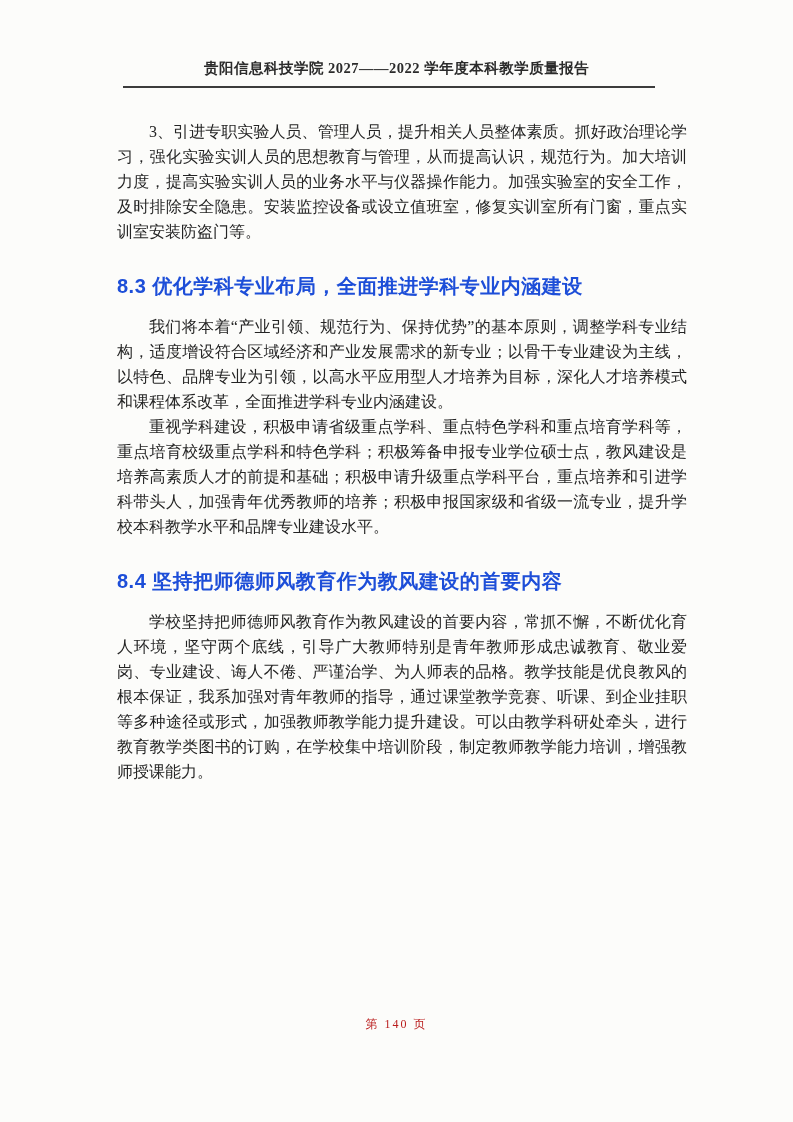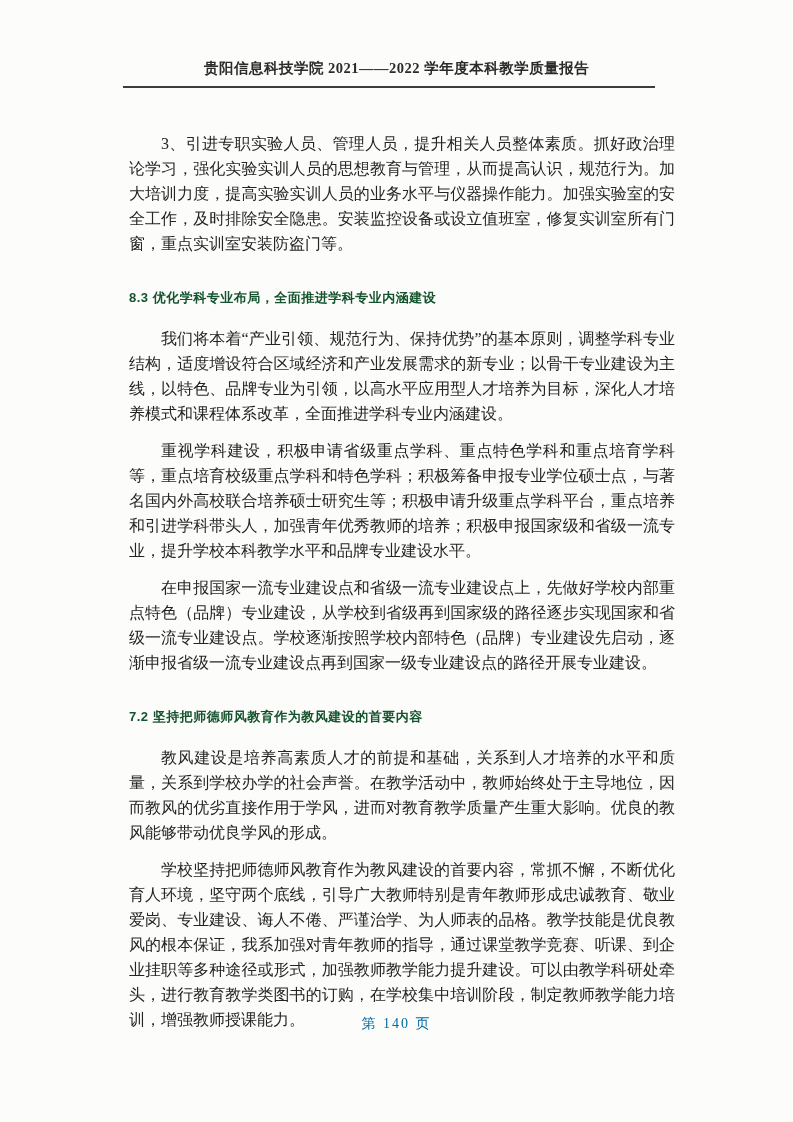--- a/index.html
+++ b/index.html
@@ -43,77 +43,75 @@
     border-top: 2px solid #3c3c3c;
   }
   
   .page-body {
     position: absolute;
     top: 119px;
     left: 117px;
     width: 570px;
   }
   .body-text {
-    margin: 12px;
+    margin: 0;
     font-size: 16px;
     line-height: 25px;
     text-align: justify;
     text-indent: 2em;
     color: #242424;
   }
   .section-heading {
-    margin: 28px 0 14px 12px;
+    margin: 28px 0 14px 0;
     font-family: "Liberation Sans", "DejaVu Sans", sans-serif;
-    font-size: 13px;
+    font-size: 20px;
     line-height: 28px;
     font-weight: 700;
-    color: #14532d;
+    color: #1d4ed8;
     letter-spacing: 0.5px;
     text-indent: 0;
   }
   
   .page-footer {
     position: absolute;
     top: 1014px;
     left: 0;
     width: 100%;
     text-align: center;
   }
   .page-number {
-    font-size: 14px;
-    color: #0369a1;
+    font-size: 12px;
+    color: #b91c1c;
     letter-spacing: 2px;
     text-align: center;
   }
 </style>
 </head>
 <body>
 
 <div class="page">
 
   <header class="page-header">
-    <div class="header-title">贵阳信息科技学院 2021——2022 学年度本科教学质量报告</div>
+    <div class="header-title">贵阳信息科技学院 2027——2022 学年度本科教学质量报告</div>
     <div class="header-rule"></div>
   </header>
 
   <main class="page-body">
 
     <p class="body-text">3、引进专职实验人员、管理人员，提升相关人员整体素质。抓好政治理论学习，强化实验实训人员的思想教育与管理，从而提高认识，规范行为。加大培训力度，提高实验实训人员的业务水平与仪器操作能力。加强实验室的安全工作，及时排除安全隐患。安装监控设备或设立值班室，修复实训室所有门窗，重点实训室安装防盗门等。</p>
 
     <h2 class="section-heading">8.3 优化学科专业布局，全面推进学科专业内涵建设</h2>
 
     <p class="body-text">我们将本着“产业引领、规范行为、保持优势”的基本原则，调整学科专业结构，适度增设符合区域经济和产业发展需求的新专业；以骨干专业建设为主线，以特色、品牌专业为引领，以高水平应用型人才培养为目标，深化人才培养模式和课程体系改革，全面推进学科专业内涵建设。</p>
 
-    <p class="body-text">重视学科建设，积极申请省级重点学科、重点特色学科和重点培育学科等，重点培育校级重点学科和特色学科；积极筹备申报专业学位硕士点，与著名国内外高校联合培养硕士研究生等；积极申请升级重点学科平台，重点培养和引进学科带头人，加强青年优秀教师的培养；积极申报国家级和省级一流专业，提升学校本科教学水平和品牌专业建设水平。</p>
+    <p class="body-text">重视学科建设，积极申请省级重点学科、重点特色学科和重点培育学科等，重点培育校级重点学科和特色学科；积极筹备申报专业学位硕士点，教风建设是培养高素质人才的前提和基础；积极申请升级重点学科平台，重点培养和引进学科带头人，加强青年优秀教师的培养；积极申报国家级和省级一流专业，提升学校本科教学水平和品牌专业建设水平。</p>
 
-    <p class="body-text">在申报国家一流专业建设点和省级一流专业建设点上，先做好学校内部重点特色（品牌）专业建设，从学校到省级再到国家级的路径逐步实现国家和省级一流专业建设点。学校逐渐按照学校内部特色（品牌）专业建设先启动，逐渐申报省级一流专业建设点再到国家一级专业建设点的路径开展专业建设。</p>
 
-    <h2 class="section-heading">7.2 坚持把师德师风教育作为教风建设的首要内容</h2>
+    <h2 class="section-heading">8.4 坚持把师德师风教育作为教风建设的首要内容</h2>
 
-    <p class="body-text">教风建设是培养高素质人才的前提和基础，关系到人才培养的水平和质量，关系到学校办学的社会声誉。在教学活动中，教师始终处于主导地位，因而教风的优劣直接作用于学风，进而对教育教学质量产生重大影响。优良的教风能够带动优良学风的形成。</p>
 
     <p class="body-text">学校坚持把师德师风教育作为教风建设的首要内容，常抓不懈，不断优化育人环境，坚守两个底线，引导广大教师特别是青年教师形成忠诚教育、敬业爱岗、专业建设、诲人不倦、严谨治学、为人师表的品格。教学技能是优良教风的根本保证，我系加强对青年教师的指导，通过课堂教学竞赛、听课、到企业挂职等多种途径或形式，加强教师教学能力提升建设。可以由教学科研处牵头，进行教育教学类图书的订购，在学校集中培训阶段，制定教师教学能力培训，增强教师授课能力。</p>
 
   </main>
 
   <footer class="page-footer">
     <span class="page-number">第 140 页</span>
   </footer>
 
 </div>

